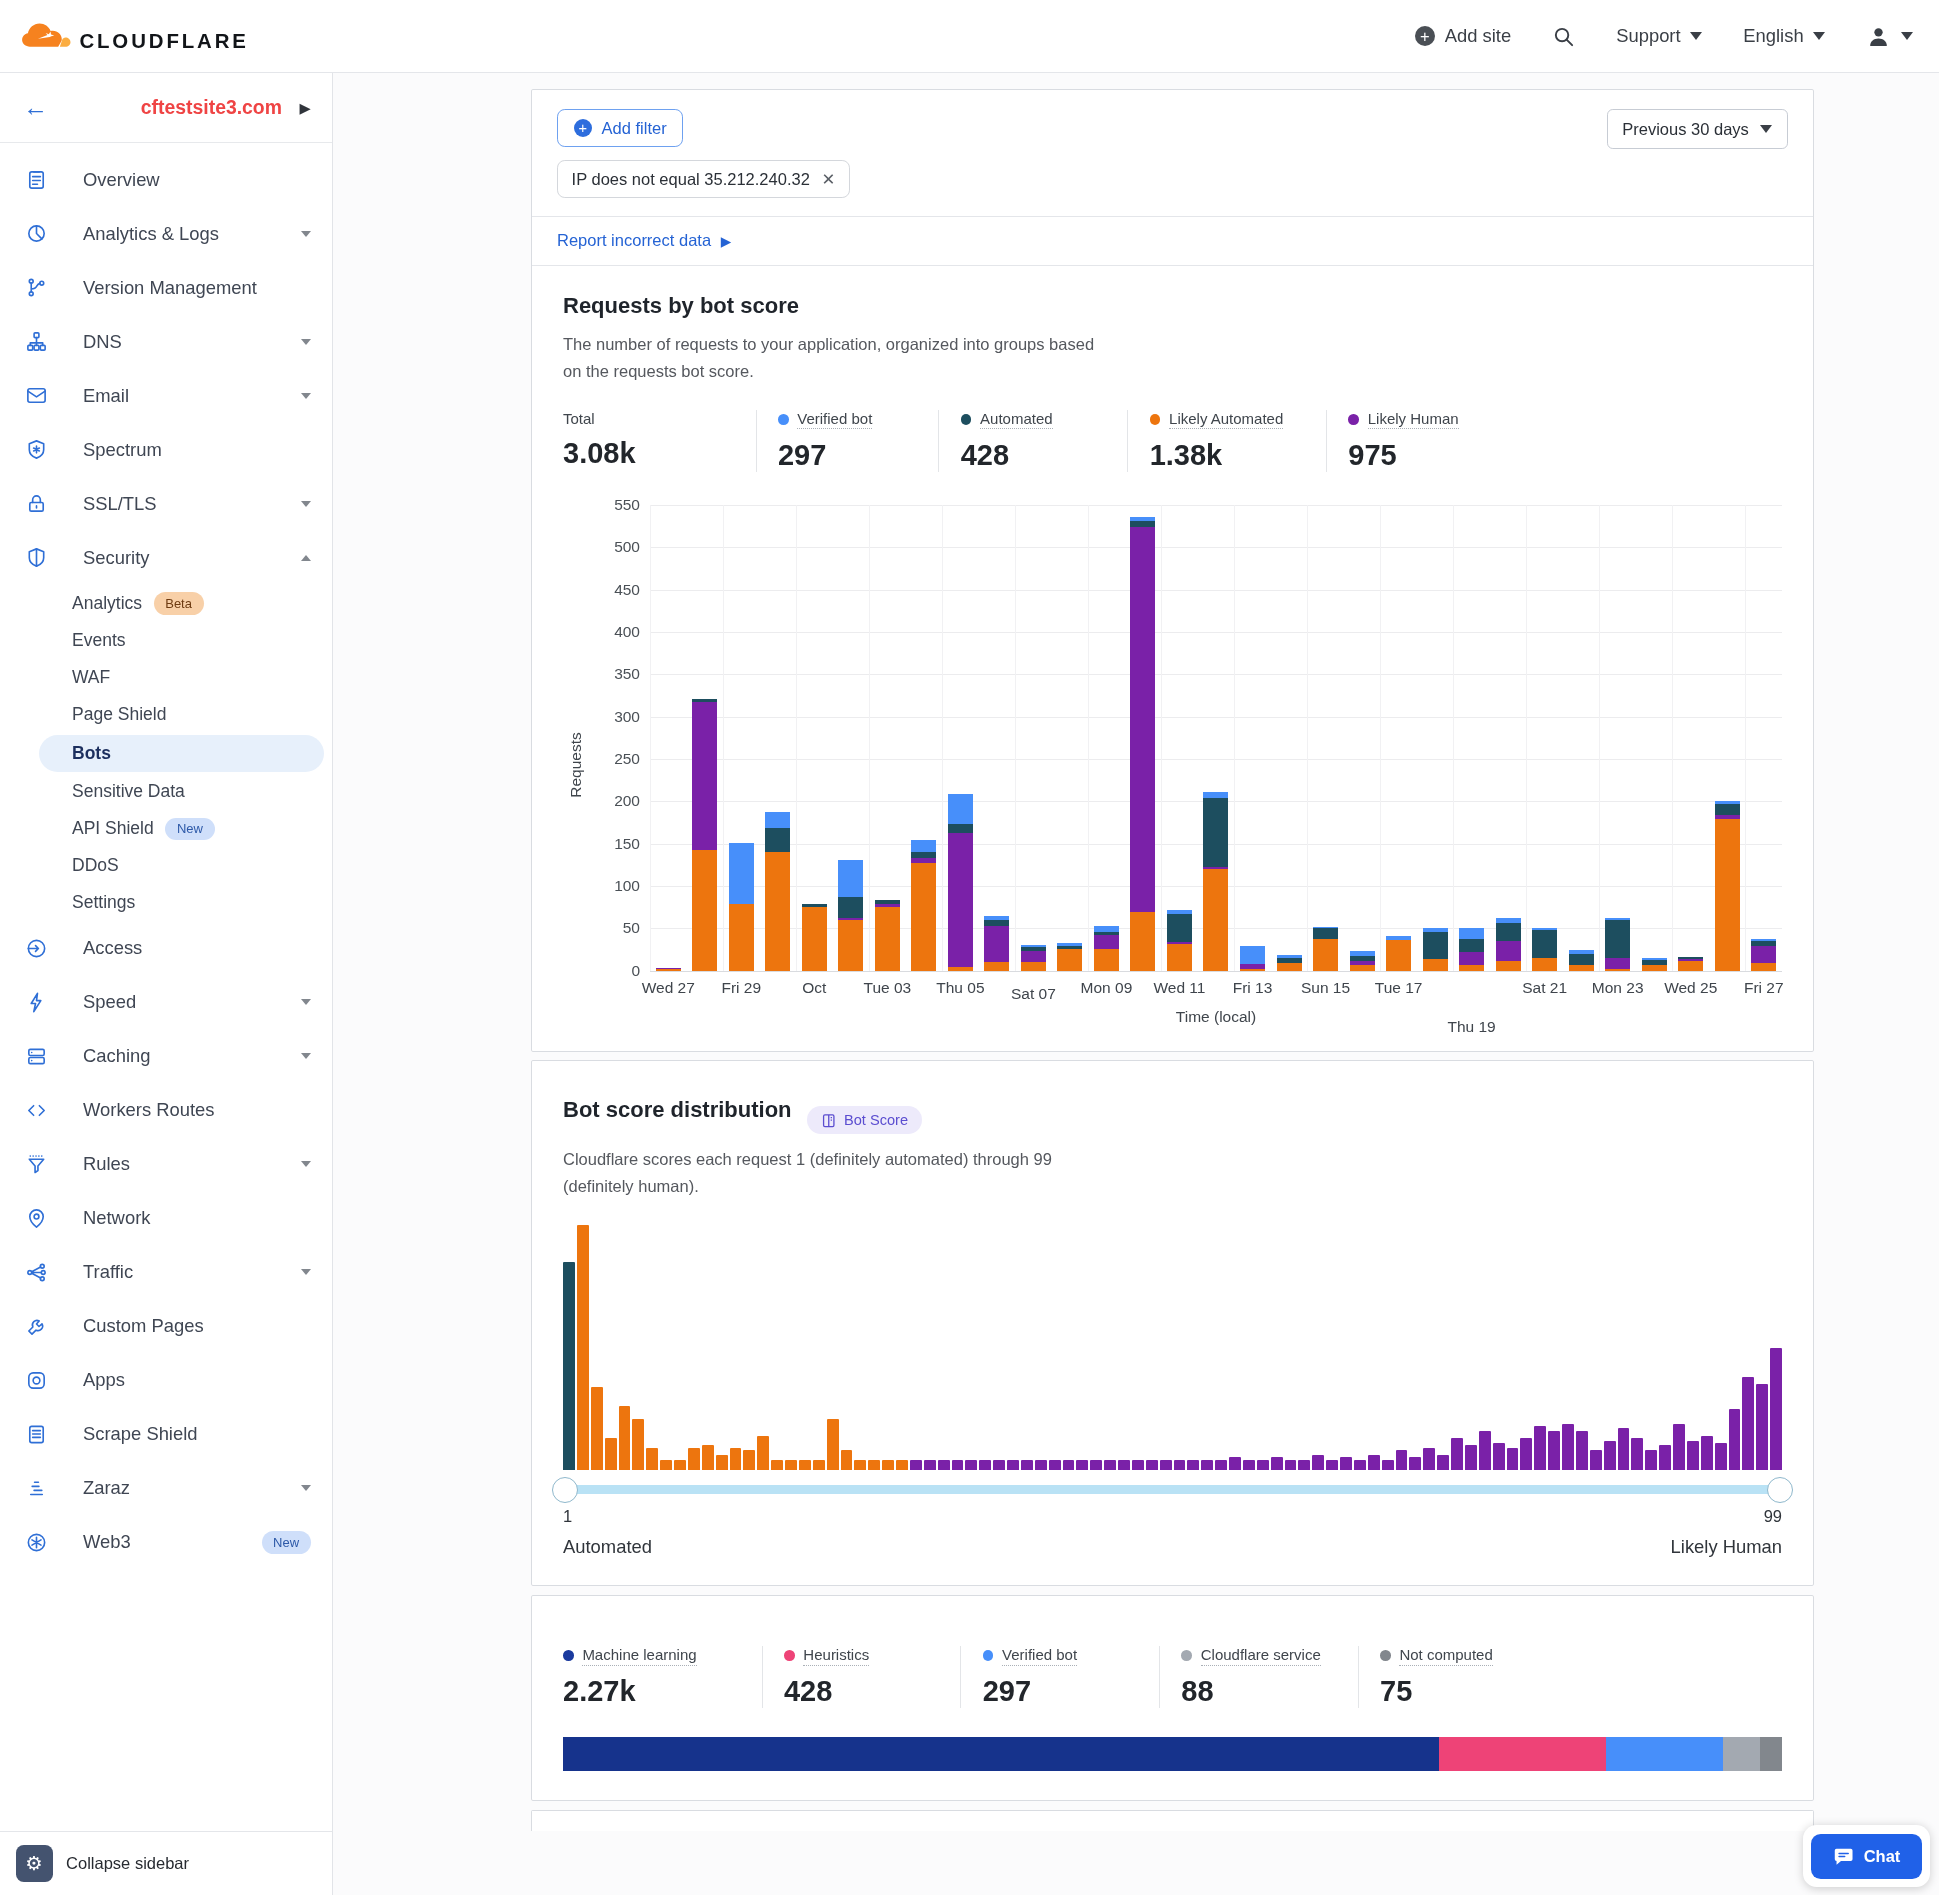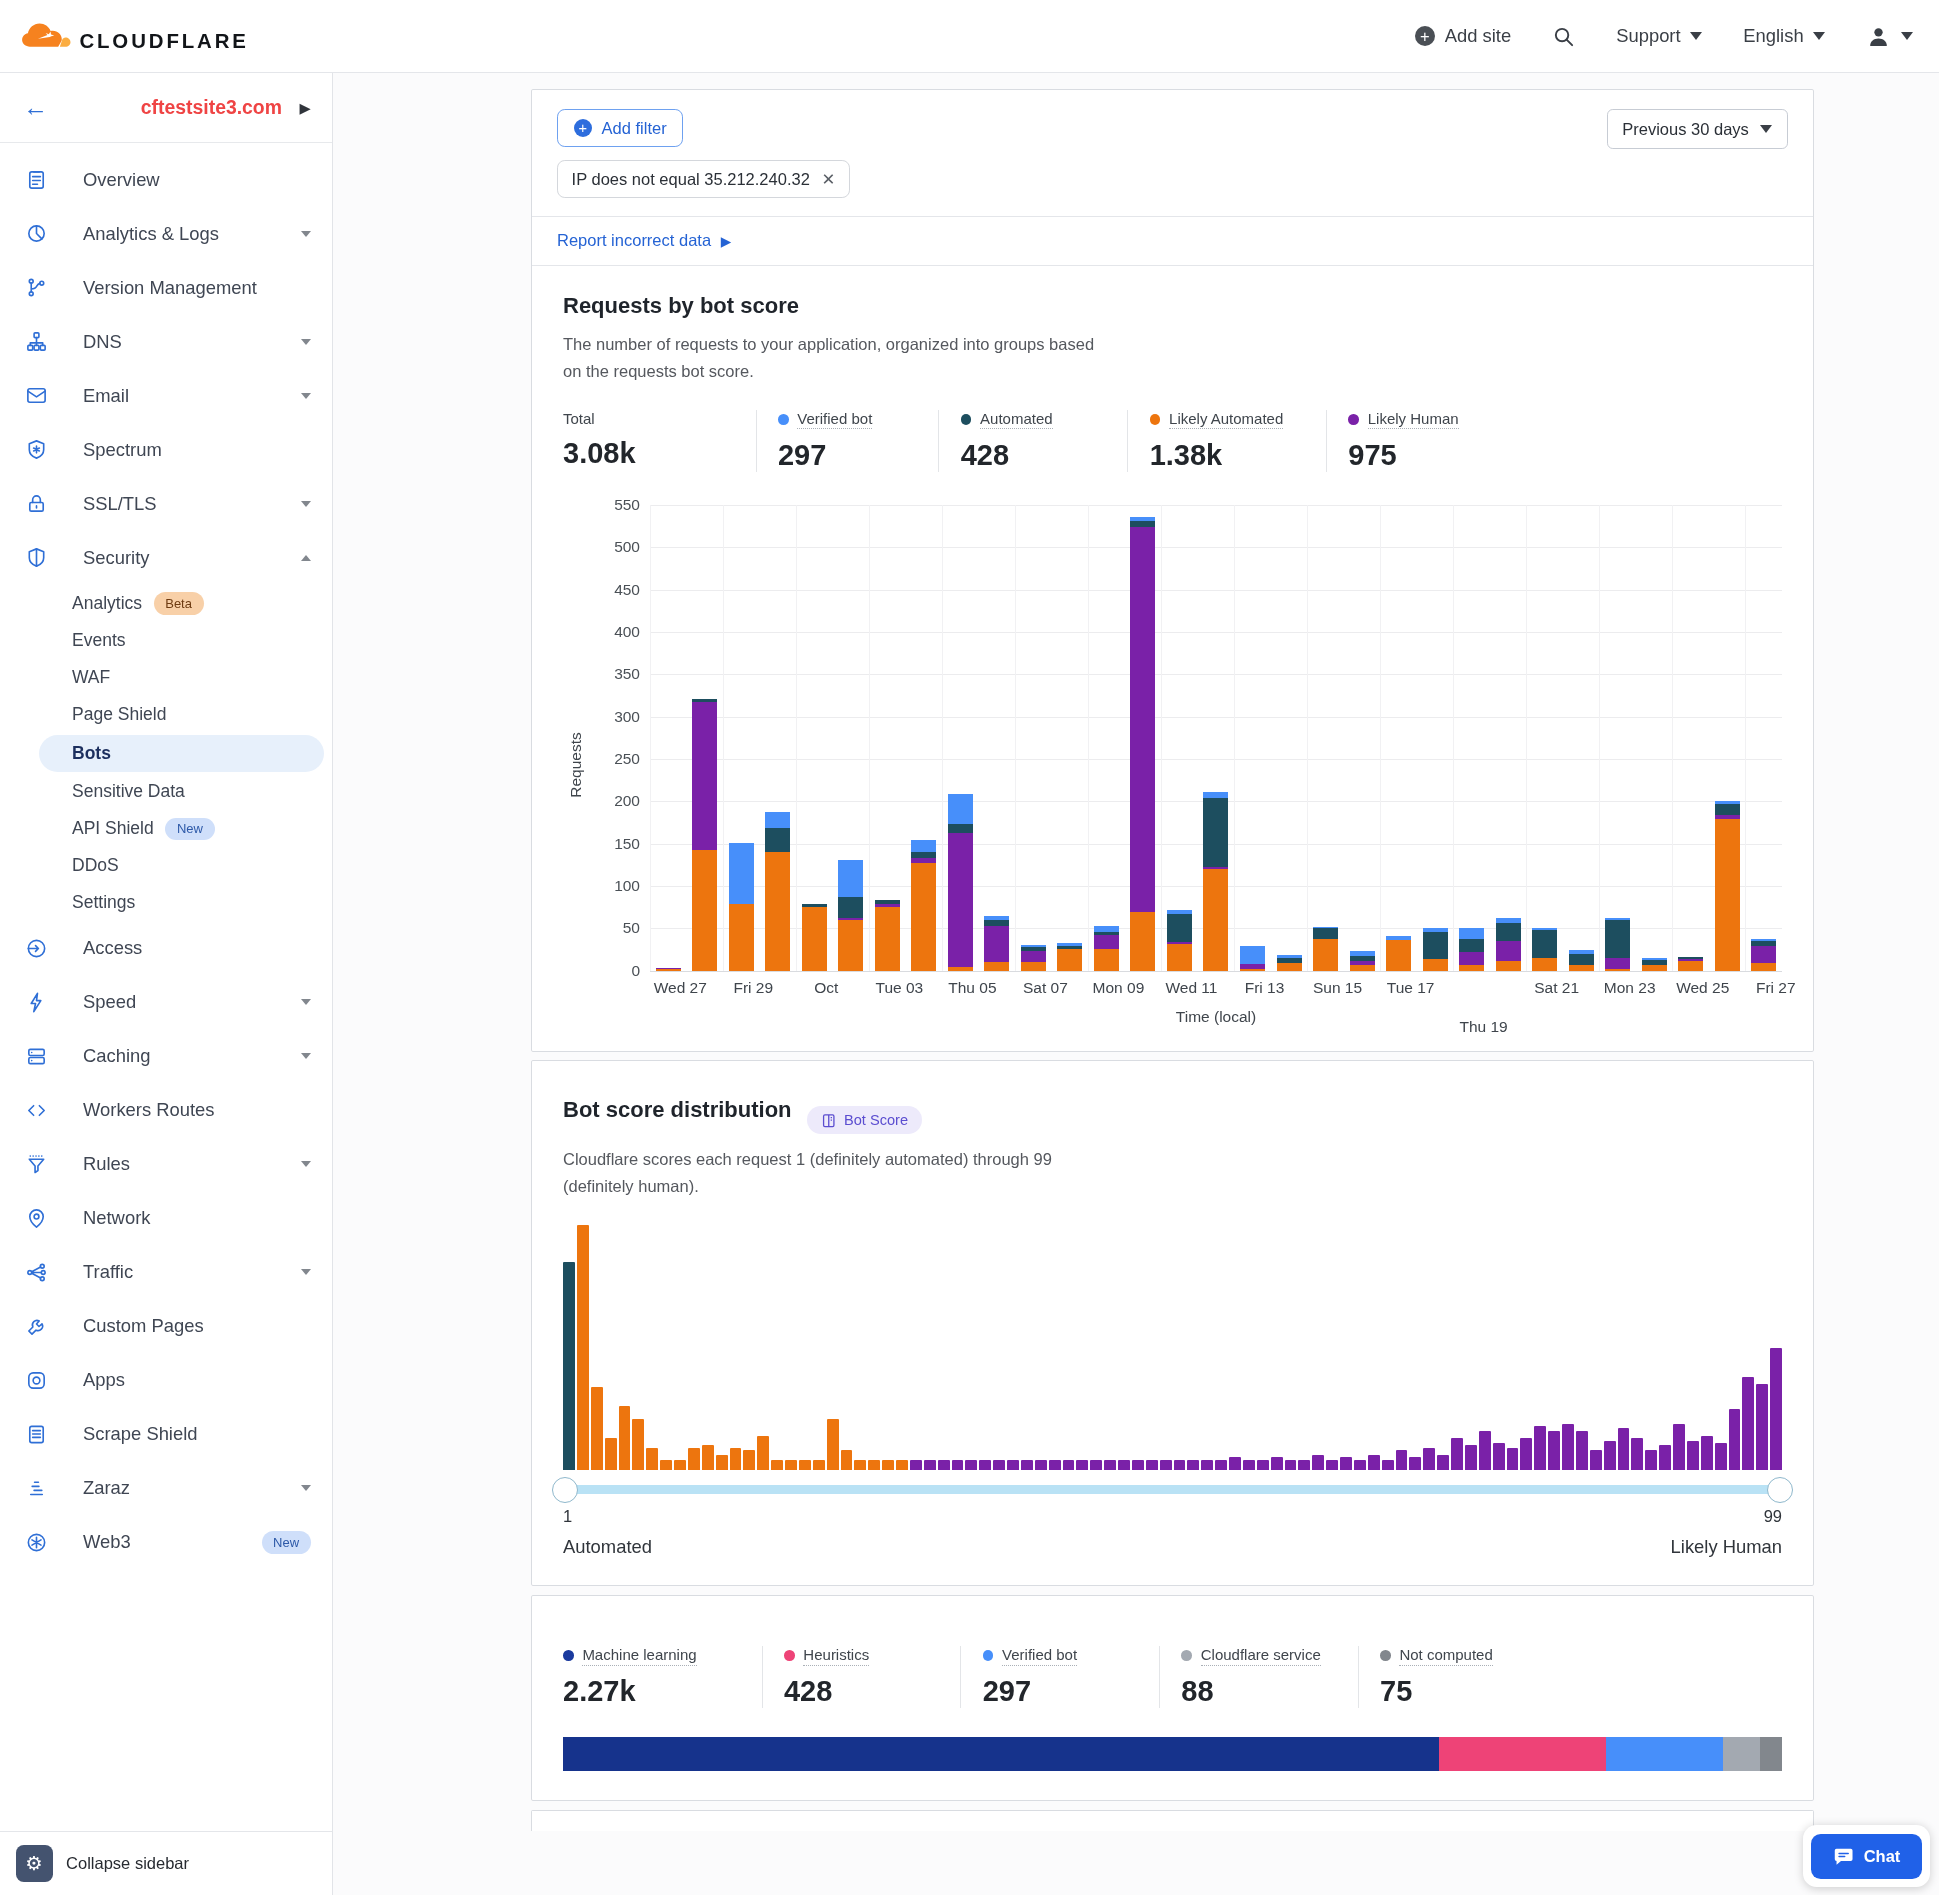--- a/index.html
+++ b/index.html
@@ -70,21 +70,21 @@
   .chart-right { flex:1; }
   .plot { position:relative; height:466px; }
   .gline { position:absolute; left:62px; right:0; height:1px; background:#ececee; }
   .gline.zero { background:#d9dbdf; }
   .vline { position:absolute; top:0; bottom:0; width:1px; background:#f1f1f3; }
   .ytick { position:absolute; width:52px; text-align:right; font-size:15.5px; color:#4a5056; transform:translateY(-50%); }
   .bars { position:absolute; left:62px; right:0; top:0; bottom:0; display:flex; align-items:flex-end; }
   .bar-slot { flex:1; display:flex; justify-content:center; align-items:flex-end; height:100%; }
   .vbar { width:25px; display:flex; flex-direction:column-reverse; }
   .vbar div { width:100%; }
-  .xlabels { position:relative; left:74px; height:25px; margin-top:7.8px; }
+  .xlabels { position:relative; left:62px; height:25px; margin-top:7.8px; }
   .xlab { position:absolute; transform:translateX(-50%); font-size:15.5px; color:#3f454c; white-space:nowrap; }
   .xaxis-title { text-align:center; padding-left:62px; font-size:15.5px; color:#3f454c; margin-top:3.9px; }
 
   
   .dist-sec { padding:25px 31px 27px 31px; }
   .title-row { display:flex; align-items:center; gap:15.5px; }
   .doc-badge { display:inline-flex; align-items:center; gap:7.8px; background:#edeafb; color:#5b4dd0; font-size:14.6px; padding:5.8px 13.6px; border-radius:14.6px; cursor:pointer;margin-top:20px; }
   .doc-badge svg { flex:none; }
   .hist { display:flex; align-items:flex-end; gap:1.9px; height:245px; margin-top:25px; }
   .hist div { flex:1; border-radius:1px 1px 0 0; }
@@ -713,21 +713,21 @@
                     </div>
                   </div>
                 </div>
               </div>
             <div class="xlabels" id="req-xlabels" style="width: calc(100% - 62px);">
                 <span class="xlab" style="left: 1.6129%;">Wed 27</span>
                 <span class="xlab" style="left: 8.06452%;">Fri 29</span>
                 <span class="xlab" style="left: 14.5161%;">Oct</span>
                 <span class="xlab" style="left: 20.9677%;">Tue 03</span>
                 <span class="xlab" style="left: 27.4194%;">Thu 05</span>
-                <span class="xlab" style="left: 33.871%;">Sat 07</span>
+                <span class="xlab" style="left: 33.871%; margin-top: 6px;">Sat 07</span>
                 <span class="xlab" style="left: 40.3226%;">Mon 09</span>
                 <span class="xlab" style="left: 46.7742%;">Wed 11</span>
                 <span class="xlab" style="left: 53.2258%;">Fri 13</span>
                 <span class="xlab" style="left: 59.6774%;">Sun 15</span>
                 <span class="xlab" style="left: 66.129%;">Tue 17</span>
                 <span class="xlab" style="left: 72.5806%; margin-top: 39px;">Thu 19</span>
                 <span class="xlab" style="left: 79.0323%;">Sat 21</span>
                 <span class="xlab" style="left: 85.4839%;">Mon 23</span>
                 <span class="xlab" style="left: 91.9355%;">Wed 25</span>
                 <span class="xlab" style="left: 98.3871%;">Fri 27</span>

